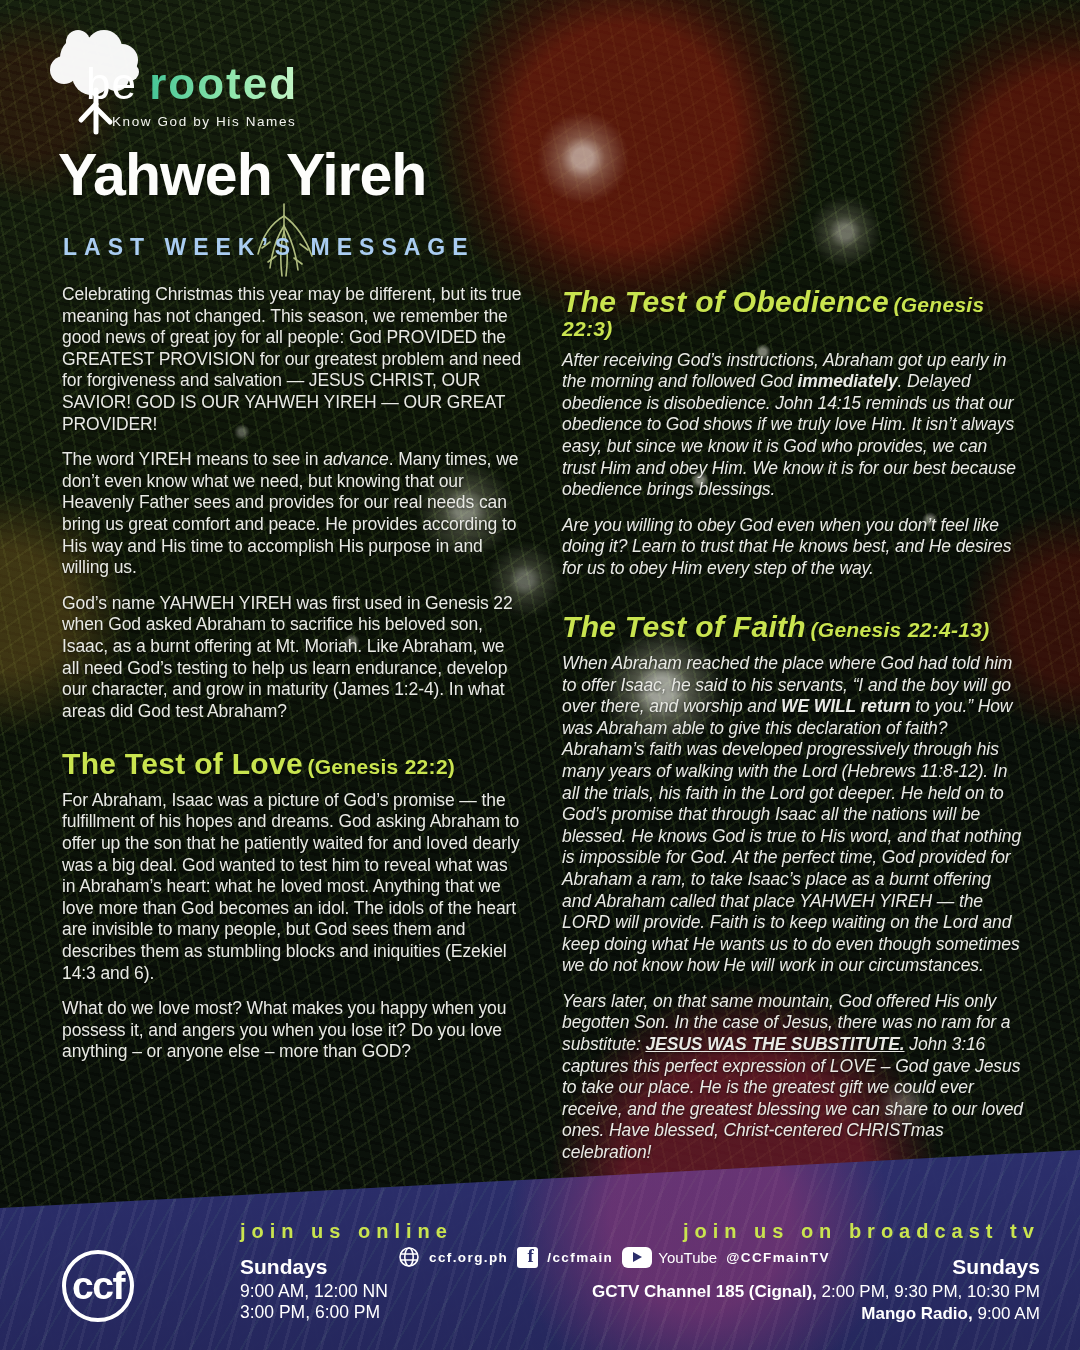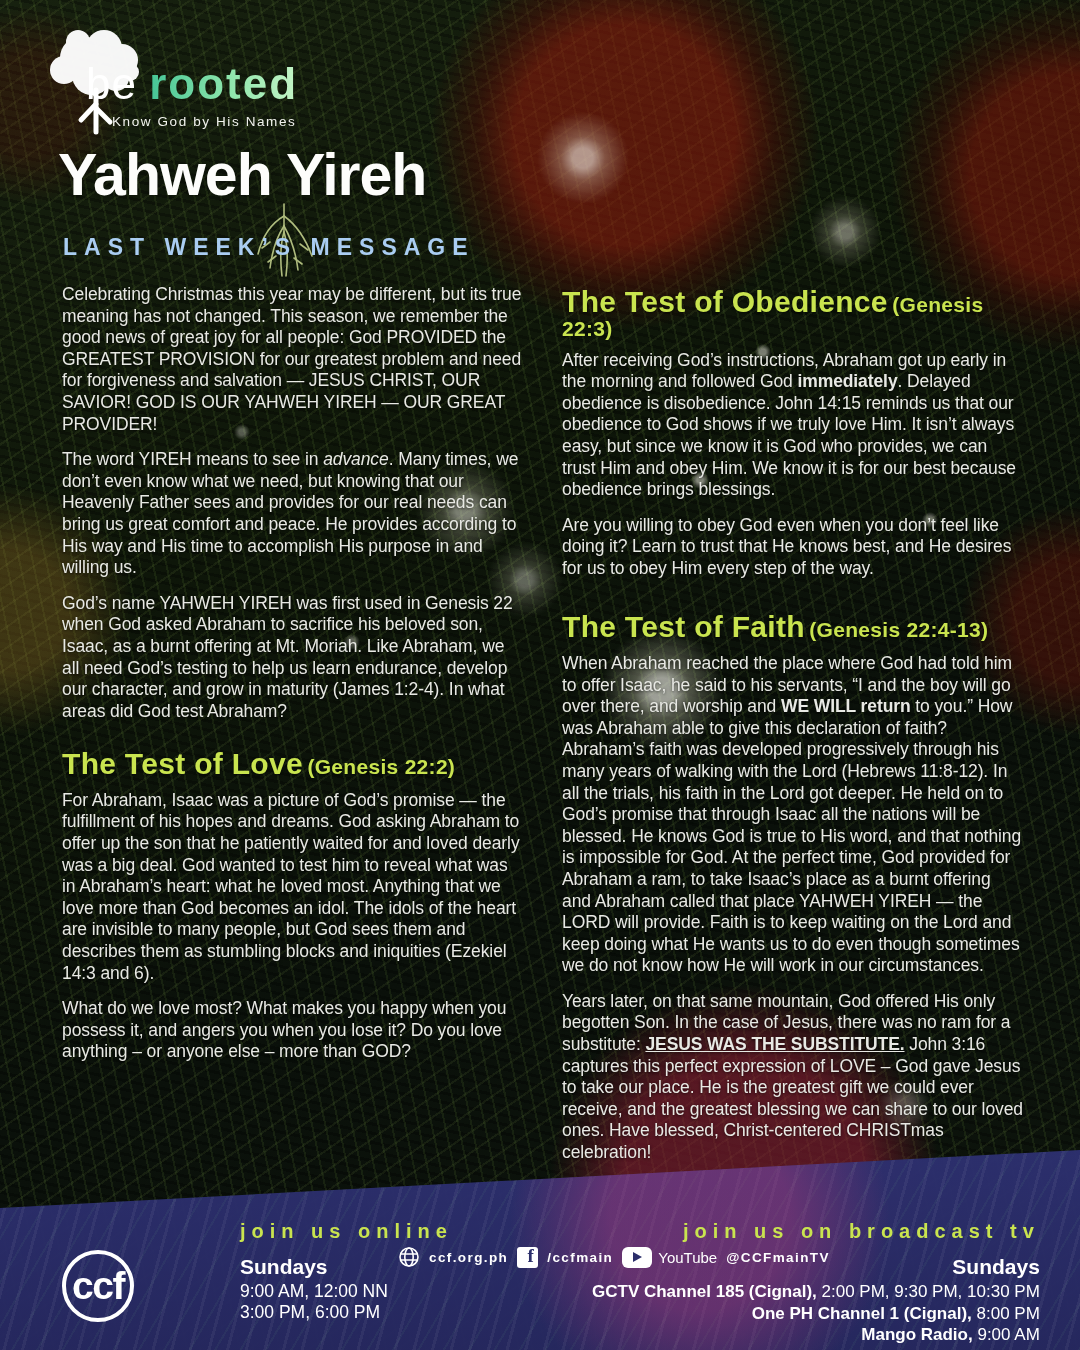--- a/index.html
+++ b/index.html
@@ -50,21 +50,21 @@
   
   .title{position:absolute;left:58px;top:146px;z-index:3;color:#fdfdfb;
       font-size:59px;font-weight:700;letter-spacing:-1px;line-height:1;
       text-shadow:0 2px 8px rgba(0,0,0,.45);}
   .subtitle{position:absolute;left:63px;top:234px;z-index:3;color:#aacdf2;
       font-size:23px;font-weight:700;letter-spacing:7px;}
 
   
   .col{position:absolute;top:284px;z-index:3;width:462px;color:#e8e9e4;}
   .col-left{left:62px;}
-  .col-right{left:562px;width:461px;}
+  .col-right{left:562px;width:461px;font-style:italic;}
   .col p{margin:0 0 14px 0;font-size:17.5px;line-height:21.6px;letter-spacing:-0.1px;
       text-shadow:0 1px 3px rgba(0,0,0,.65);}
   .b{font-weight:700;} .i{font-style:italic;} .u{text-decoration:underline;}
   .sec-heading{margin:26px 0 10px 0;line-height:1.05;text-shadow:0 1px 3px rgba(0,0,0,.6);}
   .sec-heading.first{margin-top:2px;}
   .sec-heading.gap{margin-top:32px;}
   .sec-title{color:#c9e44f;font-size:30px;font-weight:700;letter-spacing:.3px;}
   .sec-ref{color:#c9e44f;font-size:21px;font-weight:700;letter-spacing:.3px;}
 
   
@@ -200,17 +200,16 @@
       <span class="yt-brand">YouTube</span>
       <span>@CCFmainTV</span>
     </div>
   </div>
 
   <div class="f-block f-broadcast">
     <div class="f-heading">join us on broadcast tv</div>
     <div class="f-day">Sundays</div>
     <div class="f-lines-bold">
       <div class="f-line"><span class="b">GCTV Channel 185 (Cignal),</span><span> 2:00 PM, 9:30 PM, 10:30 PM</span></div>
-      <div class="f-line"><span class="b">One PH Channel 1 (Cignal),</span><span> 8:00 PM</span></div>
       <div class="f-line"><span class="b">Mango Radio,</span><span> 9:00 AM</span></div>
     </div>
   </div>
 </div>
 
 </body></html>

